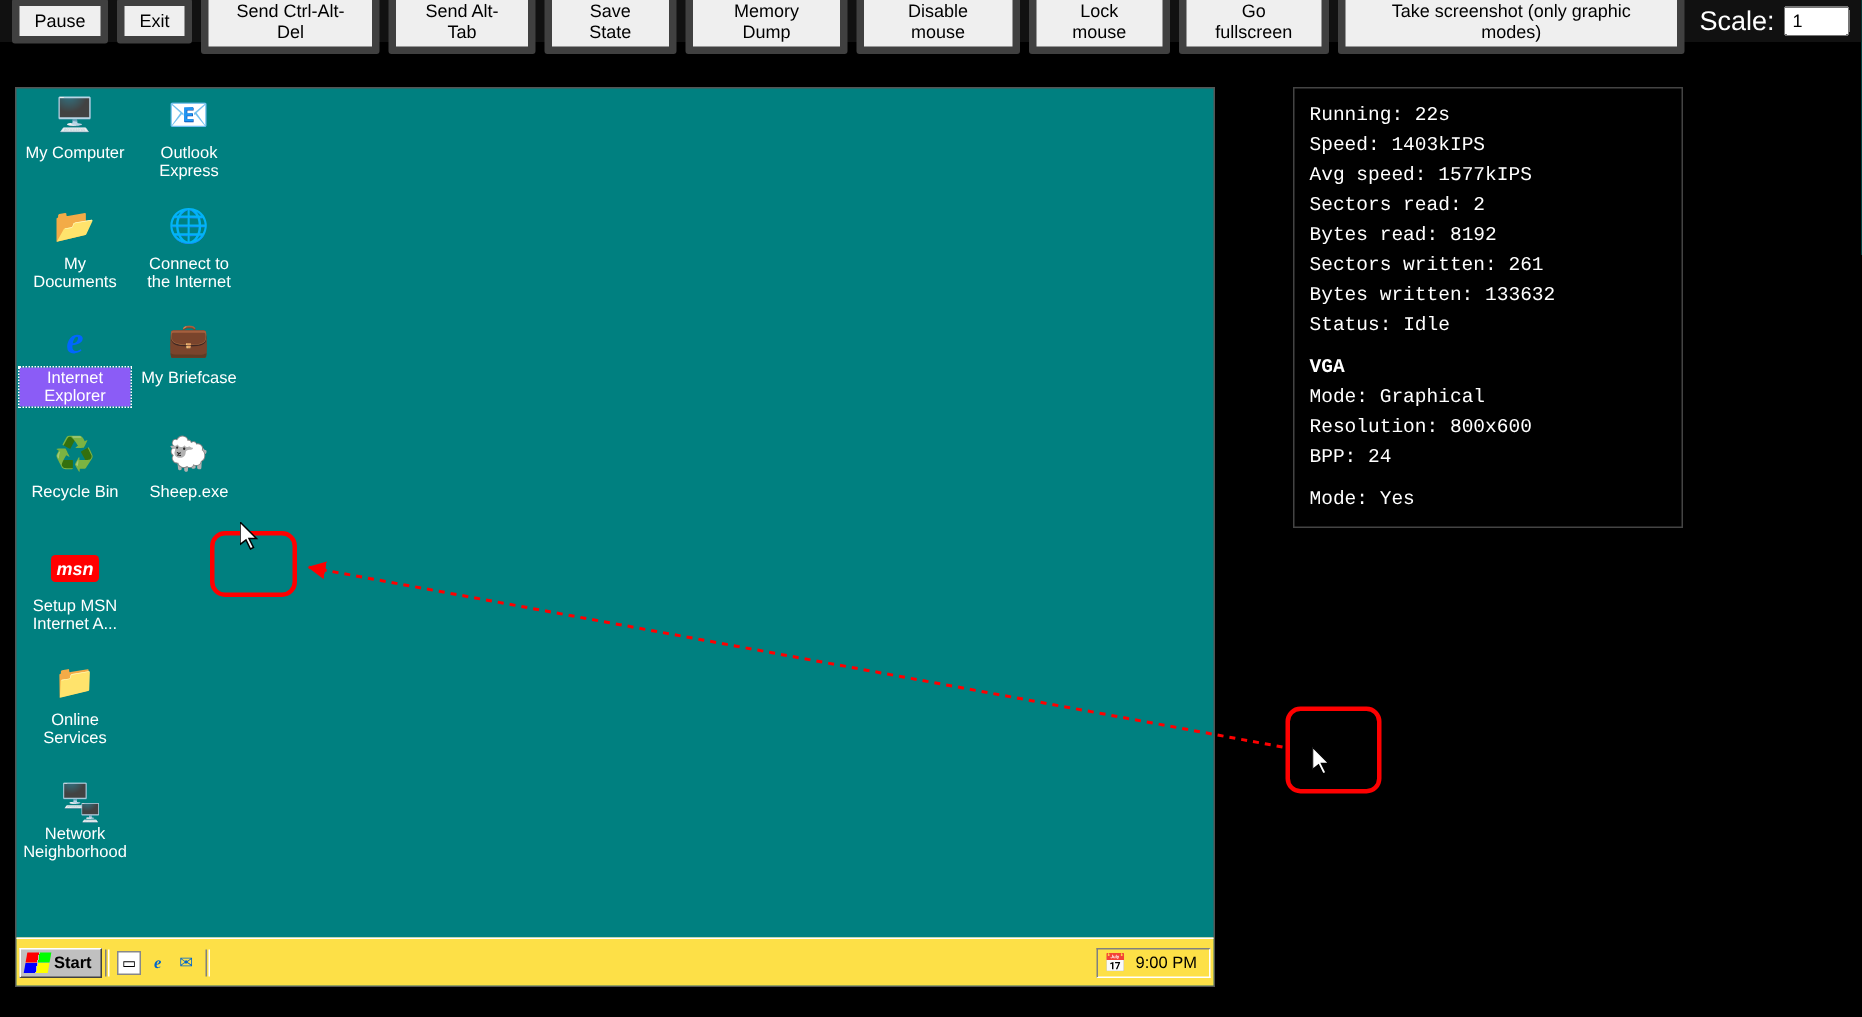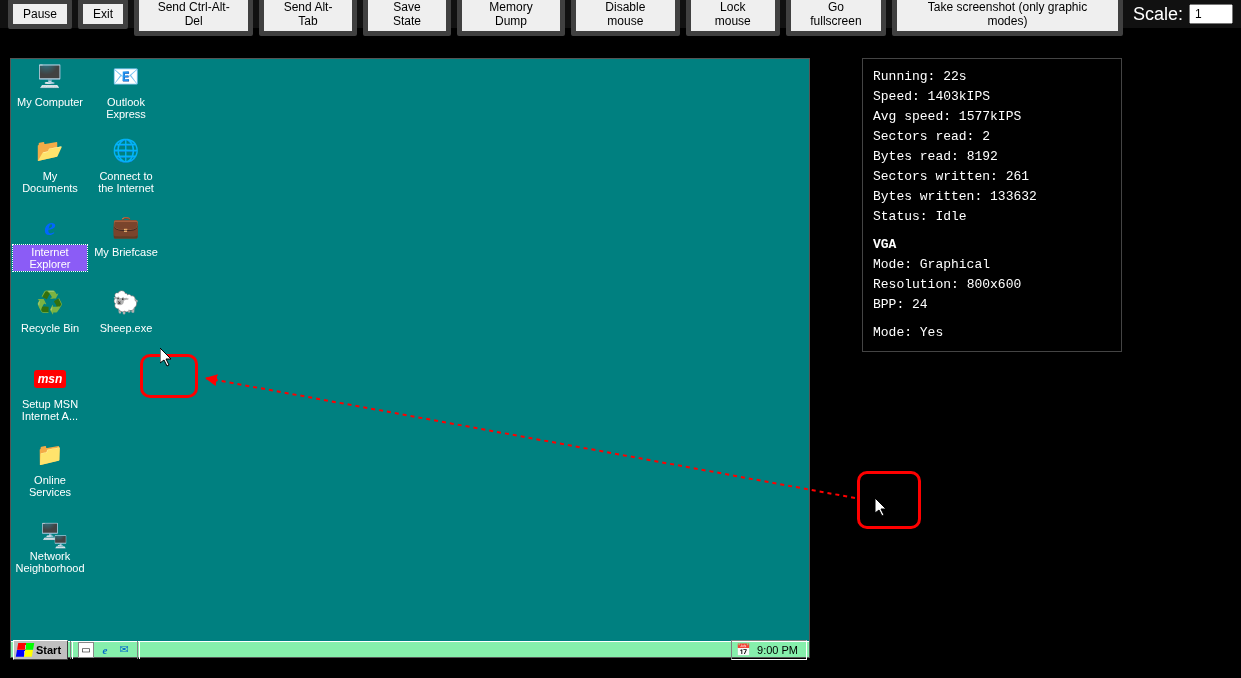--- a/index.html
+++ b/index.html
@@ -81,22 +81,22 @@
 }
 .icon.selected .label {
   background: #8b5cf6;
   outline: 1px dotted #fff;
 }
 .taskbar {
   position: absolute;
   bottom: 0;
   left: 0;
   right: 0;
-  height: 16px;
-  background: #86efac;
+  height: 32px;
+  background: #fde047;
   border-top: 1px solid #fff;
   display: flex;
   align-items: center;
   padding: 2px;
 }
 .start-btn {
   background: #c0c0c0;
   border: 1px solid;
   border-color: #fff #404040 #404040 #fff;
   padding: 1px 6px 1px 3px;

